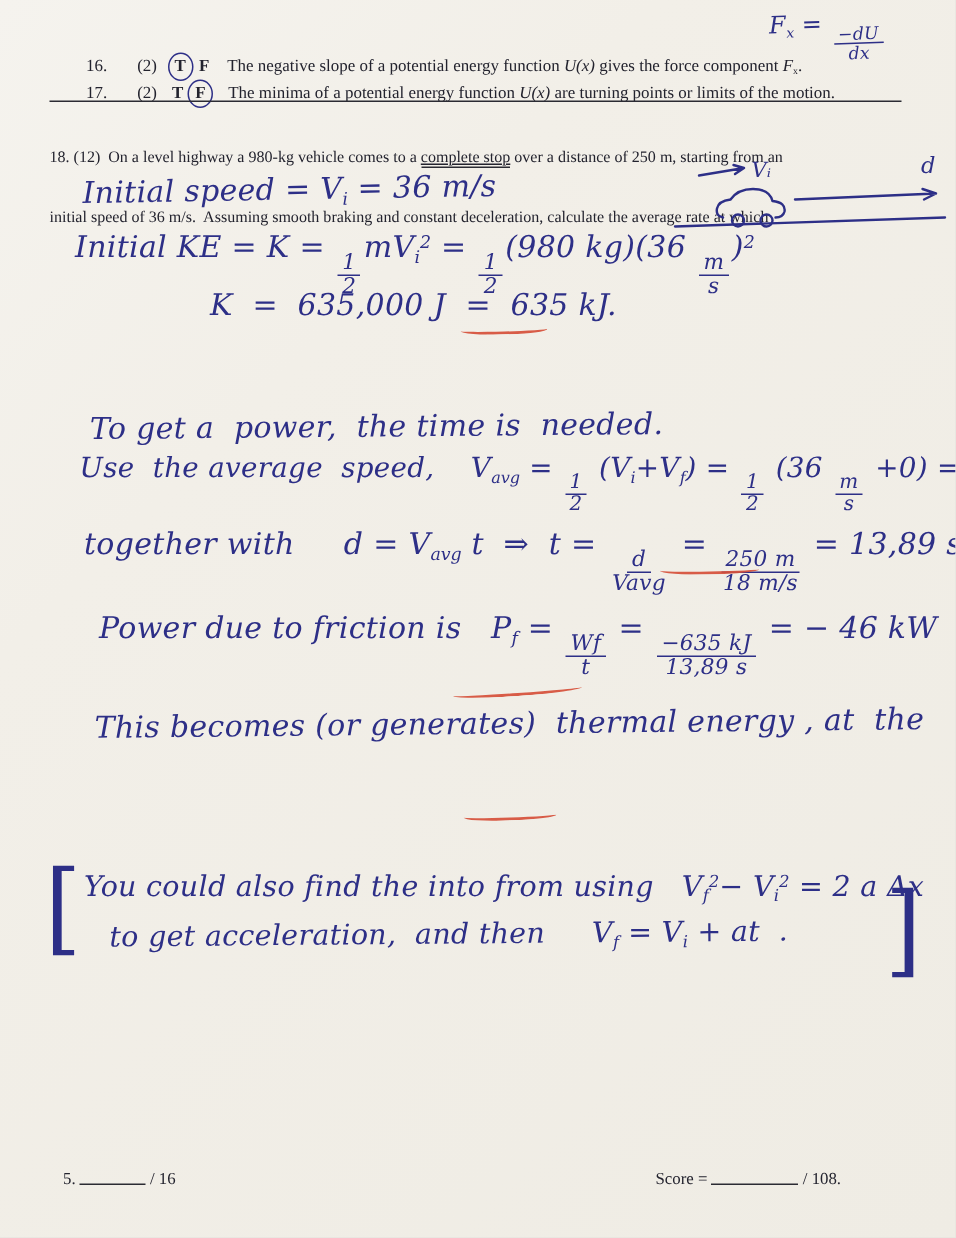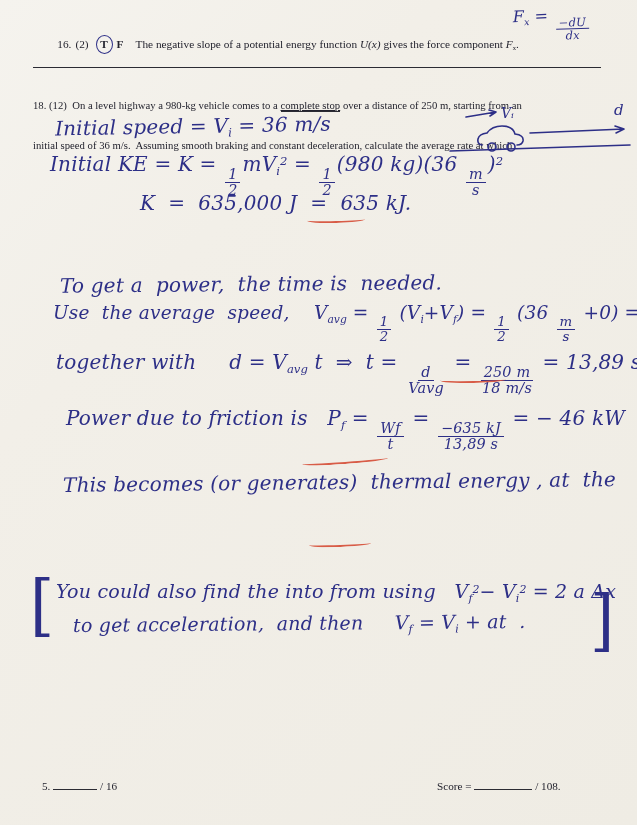--- a/index.html
+++ b/index.html
@@ -9,21 +9,21 @@
     --print:#23232e;
   }
   html,body{margin:0;padding:0;background:#e7e5df;}
   #page{
     position:relative;width:637px;height:825px;overflow:hidden;
     background:linear-gradient(135deg,#f5f3ee 0%,var(--paper) 30%,#efece4 100%);
     font-family:"Liberation Serif",serif;color:var(--print);
   }
   
   .tfrow{position:absolute;left:46px;font-size:11.3px;white-space:pre;}
-  .qnum{margin-right:4px;}
+  .qnum{margin-right:20px;}
   .qpts{margin-right:10px;}
   .tf{font-weight:bold;margin-right:6px;}
   .circled{
     display:inline-block;border:1.6px solid var(--ink);border-radius:50%;
     width:15px;height:17px;line-height:16px;text-align:center;margin:-2px 4px -2px -3px;
   }
   .qtext{margin-left:6px;}
   .rule{position:absolute;left:33px;top:67px;width:568px;border-top:1.5px solid #2b2b33;}
   .para{position:absolute;left:33px;top:72px;font-size:10.7px;line-height:13.4px;white-space:pre;}
   .para .pline{display:block;}
@@ -51,20 +51,23 @@
     border-radius:50%;opacity:.92;}
   svg text{font-family:"DejaVu Serif",serif;font-style:italic;}
 </style>
 </head>
 <body>
 
 <div id="page">
 
   <div class="tfrow" style="top:25px">
     <span class="qnum">16.</span><span class="qpts">(2)</span><span class="tf circled">T</span><span class="tf">F</span><span class="qtext"><span class="seg-n">The negative slope of a potential energy function </span><span class="seg-it">U(x)</span><span class="seg-n"> gives the force component </span><span class="seg-it">F</span><span class="seg-sub">x</span><span class="seg-n">.</span></span>
+  </div>
+  <div class="tfrow" style="top:43px">
+    <span class="qnum">17.</span><span class="qpts">(2)</span><span class="tf">T</span><span class="tf circled">F</span><span class="qtext"><span class="seg-n">The minima of a potential energy function </span><span class="seg-it">U(x)</span><span class="seg-n"> are turning points or limits of the motion.</span></span>
   </div>
 
   <div class="hw" style="left:513px;top:6px;font-size:16px;transform:rotate(-2deg)"><span class="seg-it">F</span><span class="seg-sub">x</span><span class="seg-n"> = </span><span class="seg-frac"><span class="fnum">−dU</span><span class="fden">dx</span></span></div>
 
   <div class="rule"></div>
 
   <div class="para">
     <span class="pline"><span class="seg-n">18. (12)  On a level highway a 980-kg vehicle comes to a </span><span class="seg-ul">complete stop</span><span class="seg-n"> over a distance of 250 m, starting from an</span></span>
     <span class="pline"><span class="seg-n">initial speed of 36 m/s.  Assuming smooth braking and constant deceleration, calculate the average rate at which</span></span>
   </div>

